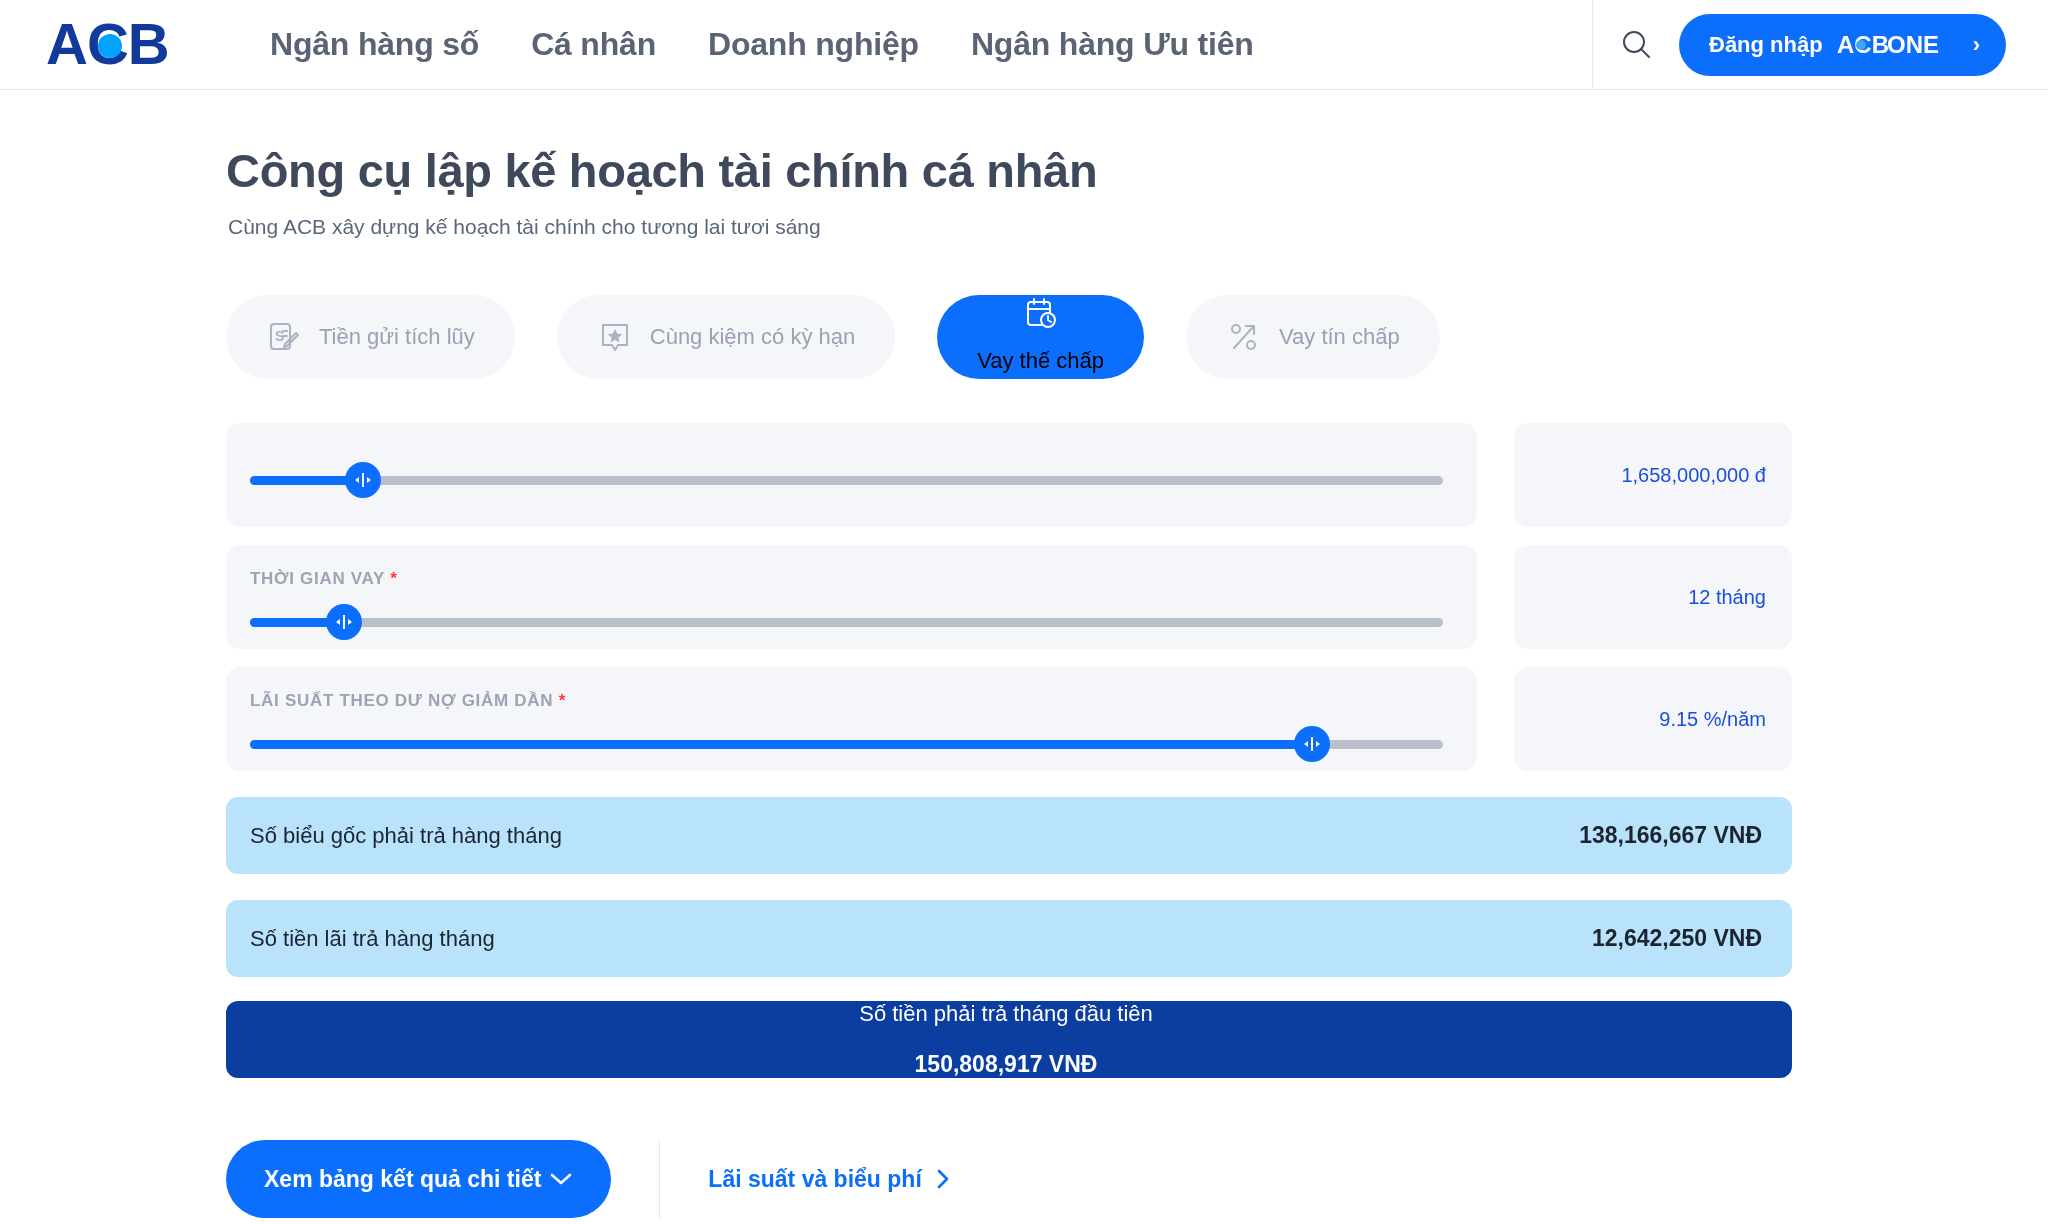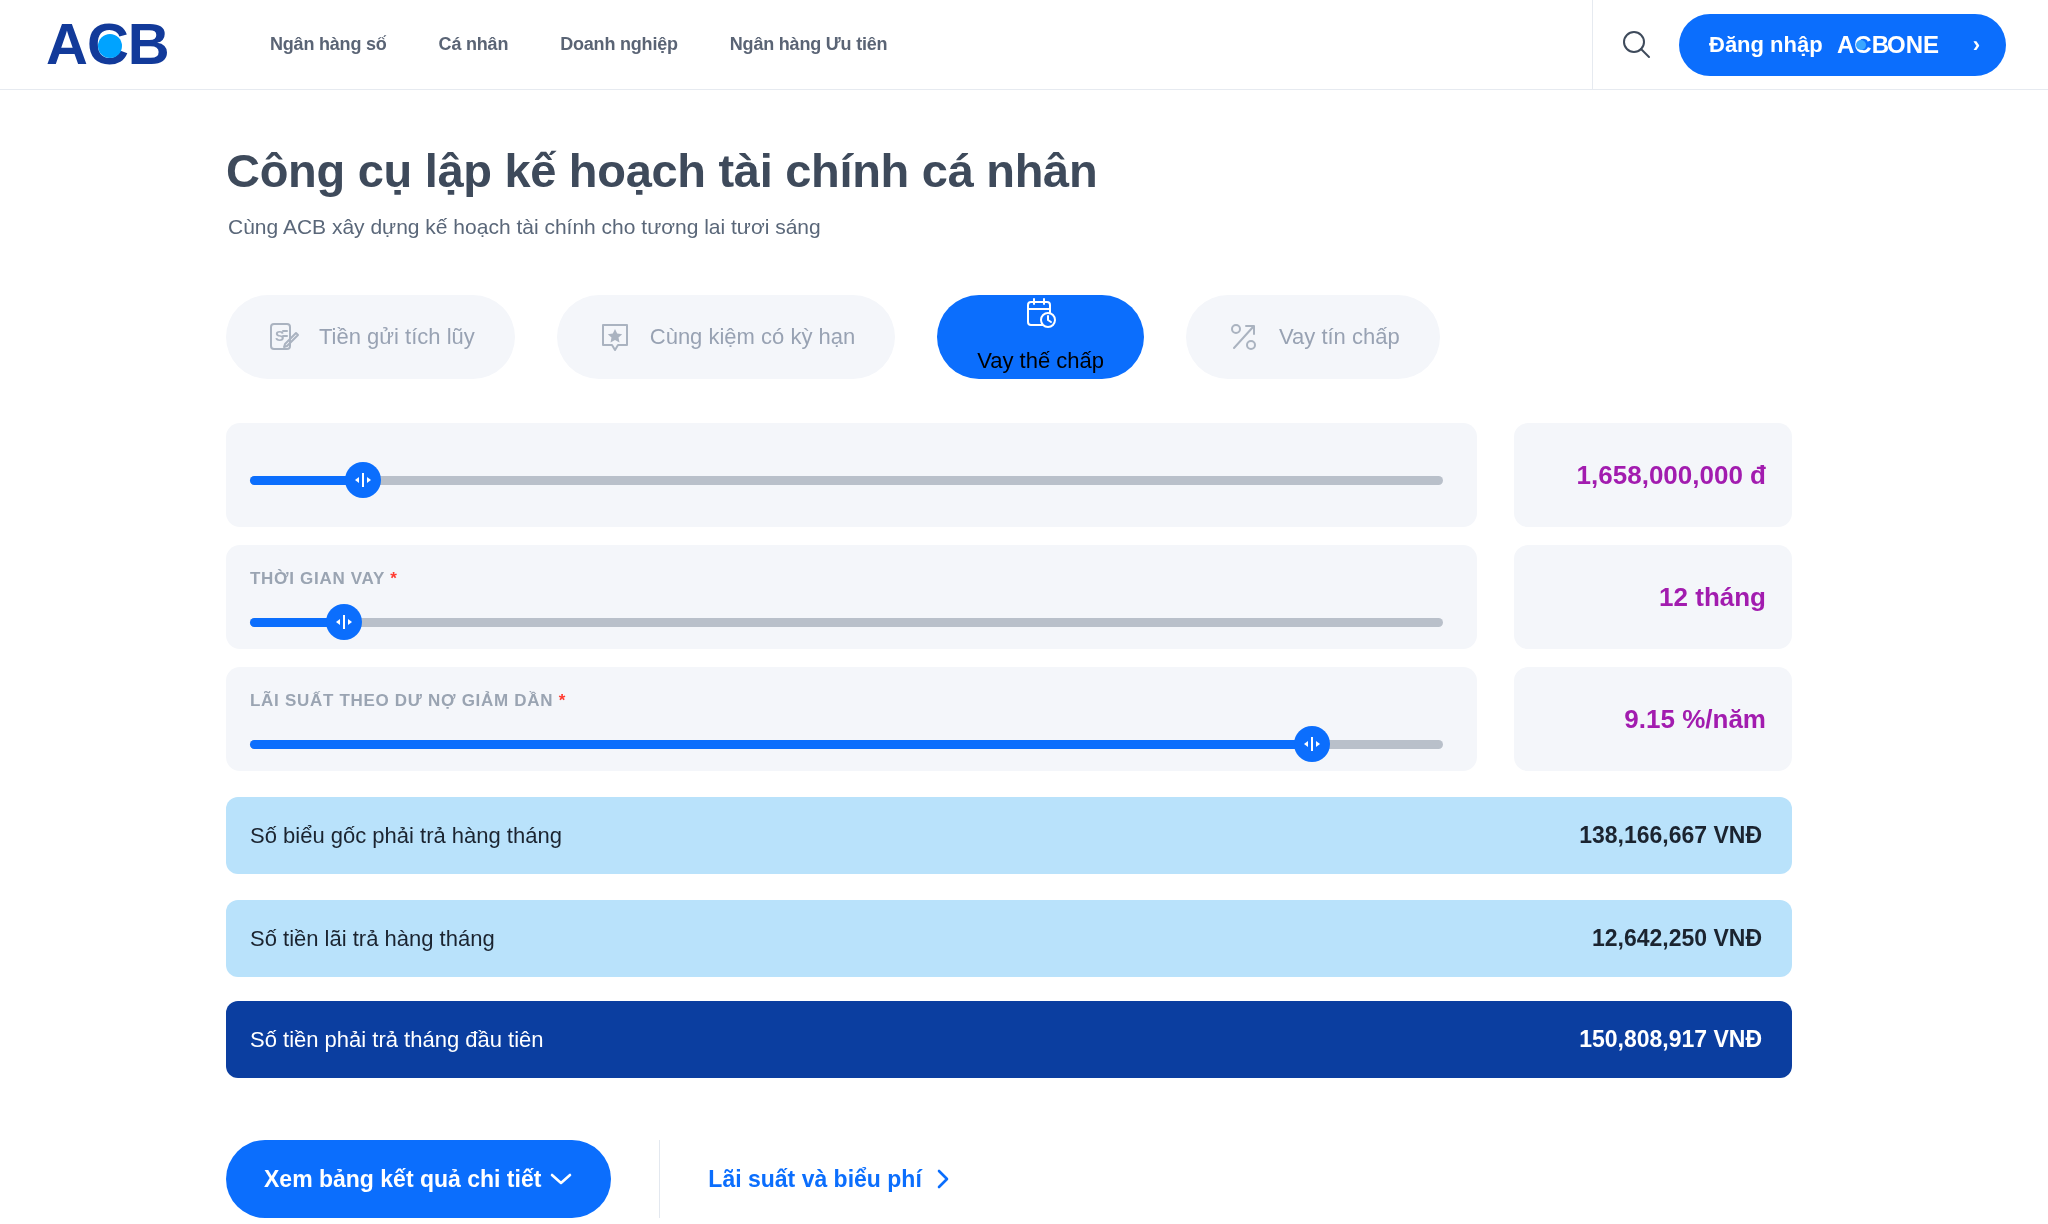--- a/index.html
+++ b/index.html
@@ -19,21 +19,21 @@
     display:flex;align-items:center;
   }
   .logo{
     margin-left:46px;display:flex;align-items:center;
     height:56px;
   }
   .nav{
     display:flex;align-items:center;gap:52px;margin-left:48px;
   }
   .nav-item{
-    font-size:18px;font-weight:bold;color:#5a6475;letter-spacing:-0.2px;
+    font-size:32px;font-weight:bold;color:#5a6475;letter-spacing:-0.2px;
     white-space:nowrap;cursor:pointer;text-align:center;
   }
   .header-right{
     position:absolute;right:0;top:0;height:89px;display:flex;align-items:center;
   }
   .divider-v{
     width:1px;height:89px;background:#e6eaf0;margin-right:0;
   }
   .search-btn{
     width:86px;height:89px;display:flex;align-items:center;justify-content:center;
@@ -93,31 +93,31 @@
     position:absolute;left:0;top:5px;height:9px;border-radius:5px;background:#0b6efd;
   }
   .thumb{
     position:absolute;top:-9px;width:36px;height:36px;border-radius:50%;
     background:#0b6efd;transform:translateX(-18px);cursor:pointer;
     display:flex;align-items:center;justify-content:center;
   }
   .value-box{
     width:278px;background:#f4f6fa;border-radius:14px;
     display:flex;align-items:center;justify-content:flex-end;
-    padding-right:26px;font-size:26px;font-weight:bold;color:#a21caf;
+    padding-right:26px;font-size:20px;font-weight:normal;color:#1d4ed8;
   }
 
   
   .result-row{
     margin:0 0 0 226px;width:1566px;height:77px;border-radius:12px;
     display:flex;align-items:center;justify-content:space-between;
     padding:0 30px 0 24px;
   }
   .result-row.light{background:#b9e2fb;color:#1b2430;}
-  .result-row.dark{background:#0b3ea0;color:#ffffff;}
+  .result-row.dark{background:#0b3ea0;color:#ffffff;flex-direction:column;}
   .result-label{font-size:22px;font-weight:normal;}
   .result-row.dark .result-label{font-weight:normal;}
   .result-value{font-size:23px;font-weight:bold;}
   .rgap{height:26px;}
   .rgap-sm{height:24px;}
 
   
   .actions{
     display:flex;align-items:center;margin:62px 0 0 226px;height:78px;
   }

